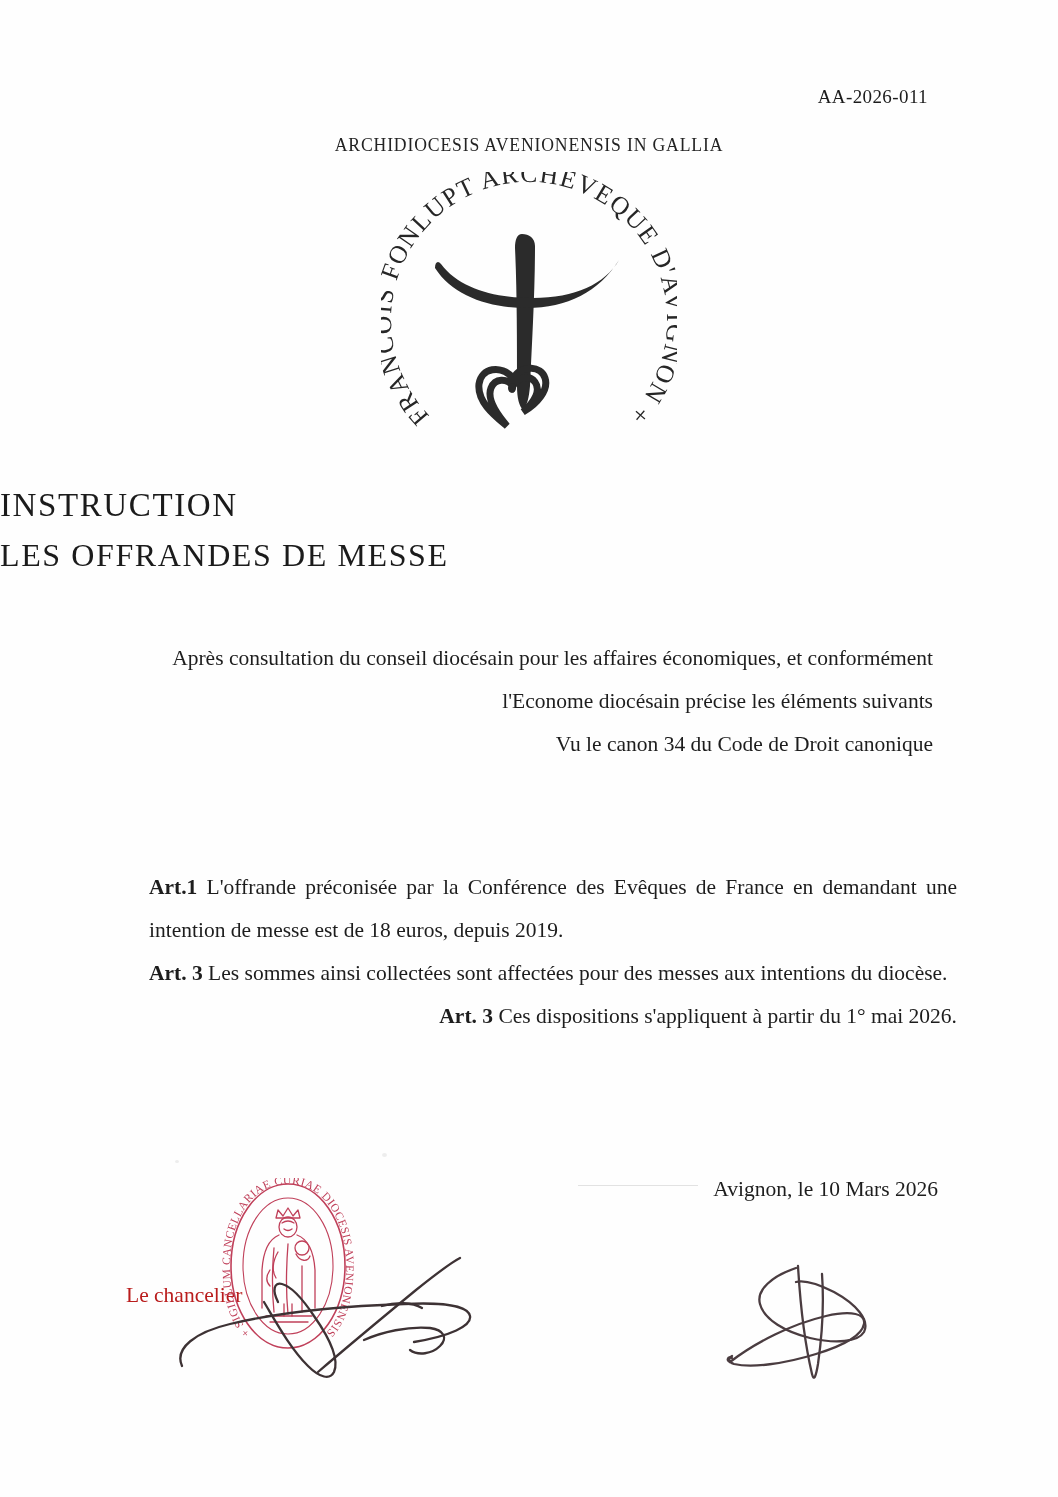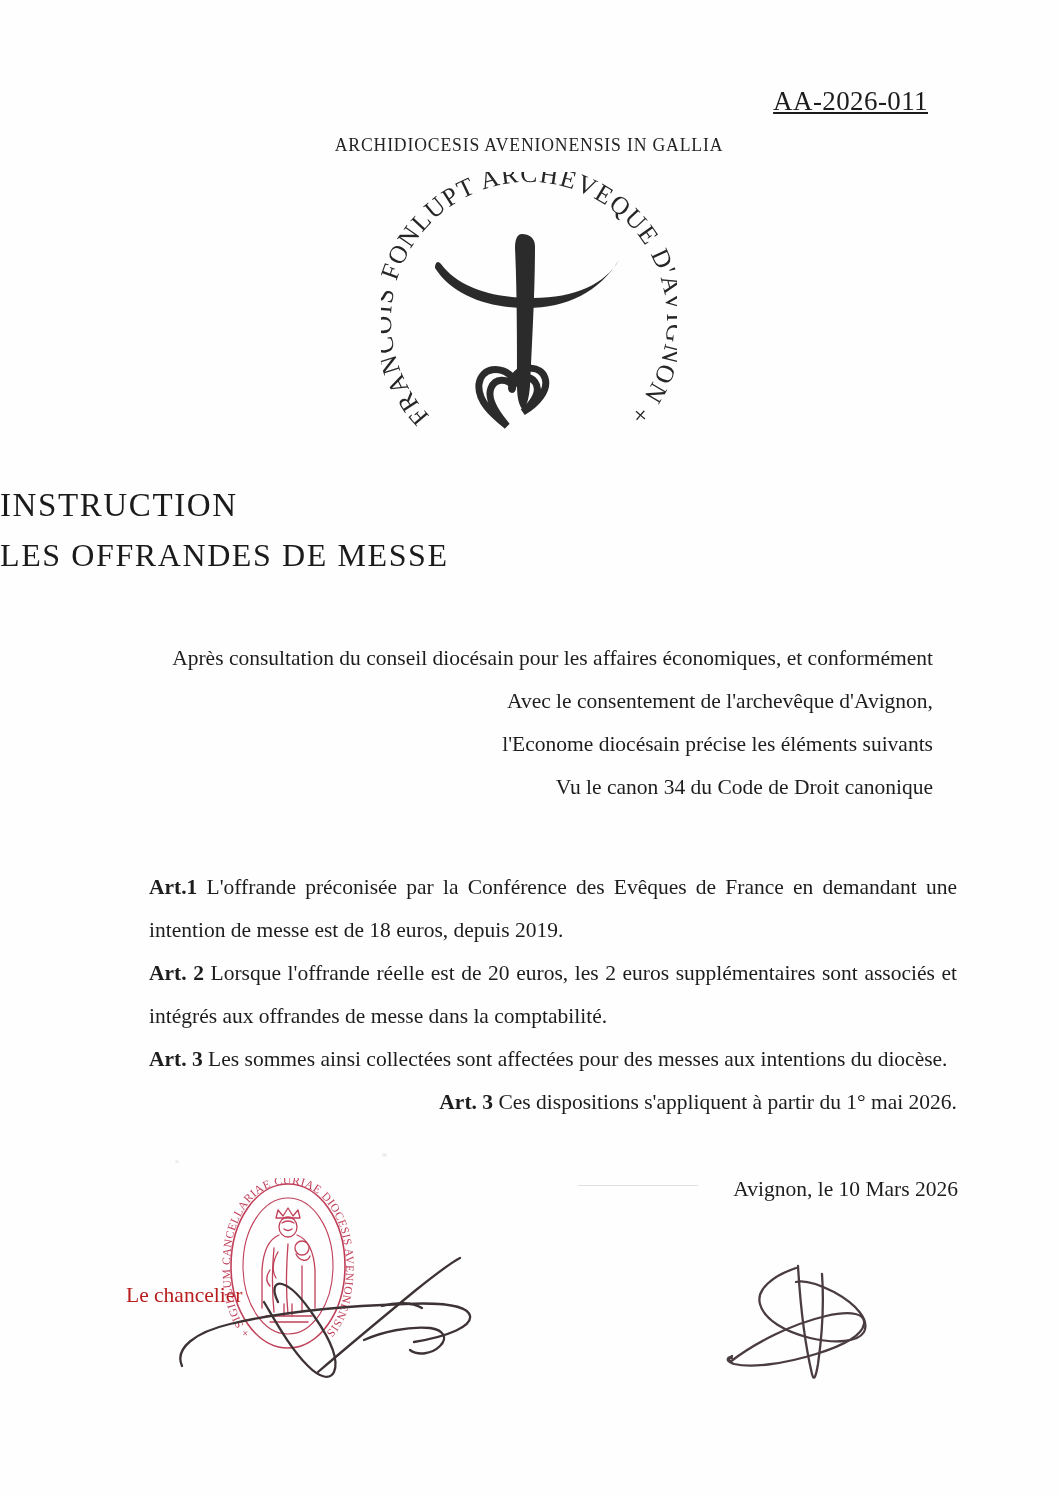--- a/index.html
+++ b/index.html
@@ -17,24 +17,23 @@
     height: 1497px;
     background: #fefefe;
     overflow: hidden;
   }
 
   
   .ref-number {
     position: absolute;
     top: 86px;
     right: 130px;
-    font-size: 27px;
+    font-size: 19px;
     letter-spacing: 0.4px;
     color: #1c1c1c;
-    text-decoration: underline;
   }
 
   
   .latin-header {
     position: absolute;
     top: 134px;
     left: 0;
     right: 0;
     text-align: center;
     font-size: 19px;
@@ -93,21 +92,21 @@
   .body-block p.justify {
     text-align: justify;
     text-align-last: left;
   }
   .art-label { font-weight: bold; }
 
   
   .date-line {
     position: absolute;
     top: 1172px;
-    left: 601px;
+    left: 581px;
     width: 357px;
     text-align: right;
     font-size: 21.5px;
     line-height: 34px;
     color: #1d1d1d;
   }
   .artifact-rule {
     position: absolute;
     top: 1185px;
     left: 578px;
@@ -216,31 +215,27 @@
         <ellipse cx="131" cy="216" rx="4" ry="5" fill="#2b2b2b" stroke="none"></ellipse>
       </g>
     </svg>
   </div>
 
   <div class="doc-title t1">INSTRUCTION</div>
   <div class="doc-title t2">LES OFFRANDES DE MESSE</div>
 
   <div class="body-block preamble">
     <p>Après consultation du conseil diocésain pour les affaires économiques, et conformément</p>
-    <p>Avec le consentement de l'archevêque d'Avignon,</p>
     <p>l'Econome diocésain précise les éléments suivants</p>
     <p>Vu le canon 34 du Code de Droit canonique</p>
   </div>
 
   <div class="body-block articles">
     <p class="justify">
       <span class="art-label">Art.1</span><span> L'offrande préconisée par la Conférence des Evêques de France en demandant une intention de messe est de 18 euros, depuis 2019.</span>
-    </p>
-    <p class="justify">
-      <span class="art-label">Art. 2</span><span> Lorsque l'offrande réelle est de 20 euros, les 2 euros supplémentaires sont associés et intégrés aux offrandes de messe dans la comptabilité.</span>
     </p>
     <p class="justify">
       <span class="art-label">Art. 3</span><span> Les sommes ainsi collectées sont affectées pour des messes aux intentions du diocèse.</span>
     </p>
     <p>
       <span class="art-label">Art. 3</span><span> Ces dispositions s'appliquent à partir du 1° mai 2026.</span>
     </p>
   </div>
 
   <div class="artifact-rule"></div>

